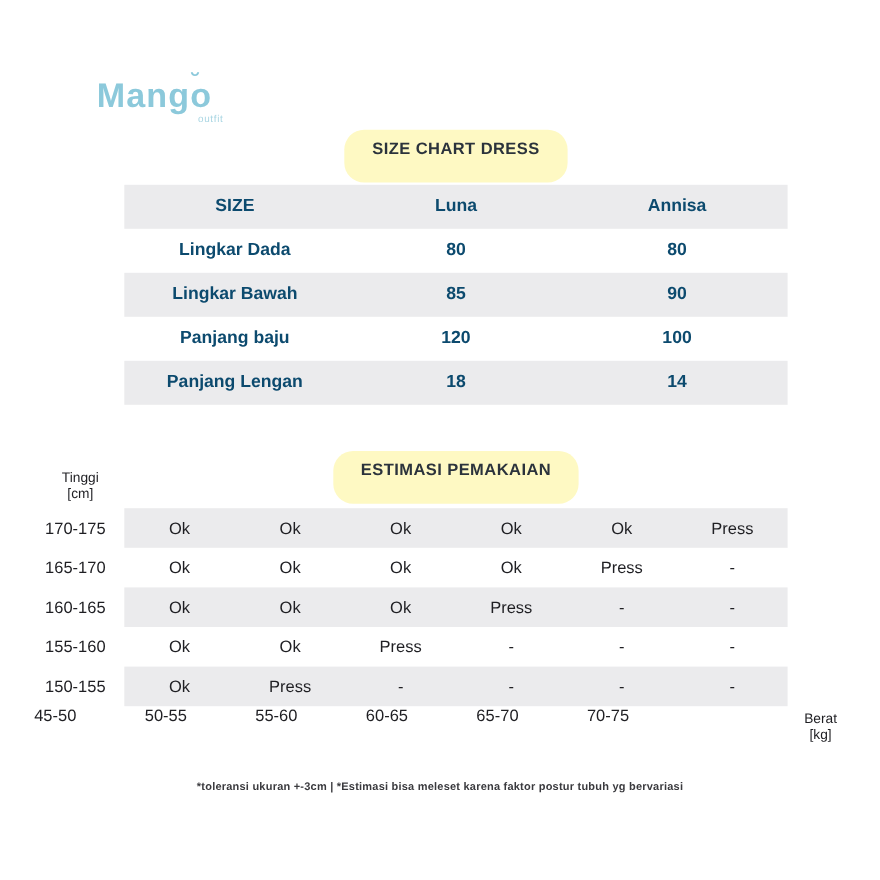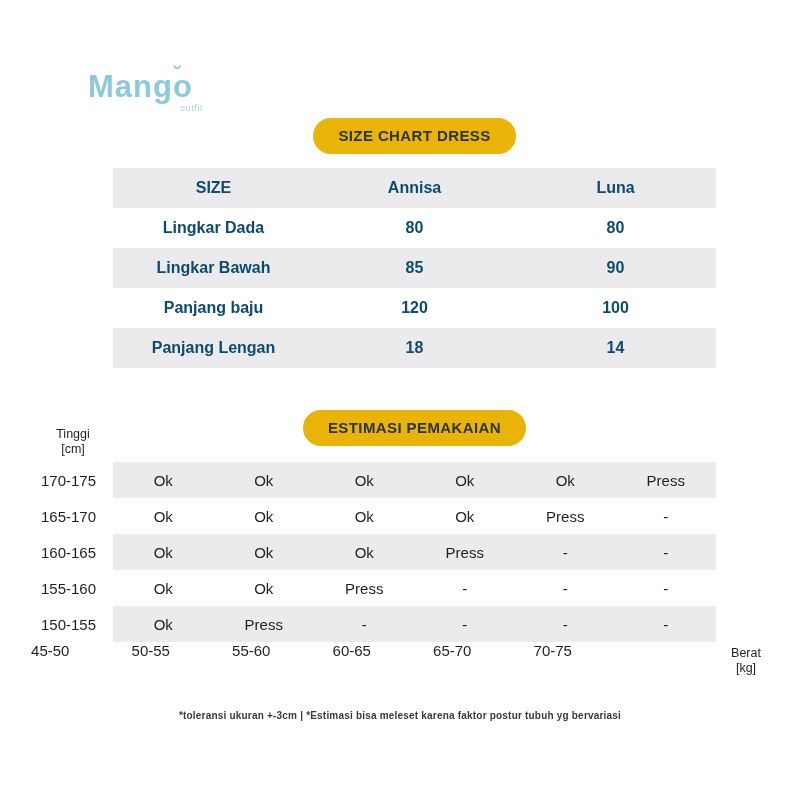--- a/index.html
+++ b/index.html
@@ -10,22 +10,22 @@
   
   .logo { position:absolute; left:88px; top:70px; width:120px; height:50px; color:#8cc9db; }
   .logo-name { display:block; font-size:31px; font-weight:600; letter-spacing:1px; line-height:34px; }
   .leaf-accent { position:absolute; left:86px; top:-8px; font-size:22px; font-weight:700; color:#8cc9db; }
   .logo-tagline { position:absolute; left:92px; top:33px; font-size:9px; letter-spacing:0.6px; color:#aad6e3; }
 
   
   .pill-wrap { position:absolute; left:113px; width:603px; display:flex; justify-content:center; }
   .pill-wrap.first { top:118px; }
   .pill-wrap.second { top:410px; }
-  .pill { background:#eab308; color:#2b333c; font-weight:700; font-size:15px;
-    letter-spacing:0.4px; padding:0 25px; height:36px; line-height:36px;
+  .pill { background:#fef9c3; color:#2b333c; font-weight:700; font-size:15px;
+    letter-spacing:0.4px; padding:0 25px; height:48px; line-height:36px;
     border-radius:18px; text-align:center; }
 
   
   .size-table { position:absolute; left:113px; top:168px; width:603px; }
   .size-row { display:flex; height:40px; align-items:center; }
   .size-row.gray { background:#ebebed; }
   .size-cell { flex:1; text-align:center; font-size:16px; color:#0c4a6e;font-weight:bold; }
 
   
   .tinggi-label { position:absolute; left:35px; top:427px; width:76px; text-align:center;
@@ -59,22 +59,22 @@
     <span class="logo-tagline">outfit</span>
   </div>
 
   <div class="pill-wrap first">
     <div class="pill">SIZE CHART DRESS</div>
   </div>
 
   <div class="size-table">
     <div class="size-row gray">
       <div class="size-cell">SIZE</div>
+      <div class="size-cell">Luna</div>
       <div class="size-cell">Annisa</div>
-      <div class="size-cell">Luna</div>
     </div>
     <div class="size-row">
       <div class="size-cell">Lingkar Dada</div>
       <div class="size-cell">80</div>
       <div class="size-cell">80</div>
     </div>
     <div class="size-row gray">
       <div class="size-cell">Lingkar Bawah</div>
       <div class="size-cell">85</div>
       <div class="size-cell">90</div>

